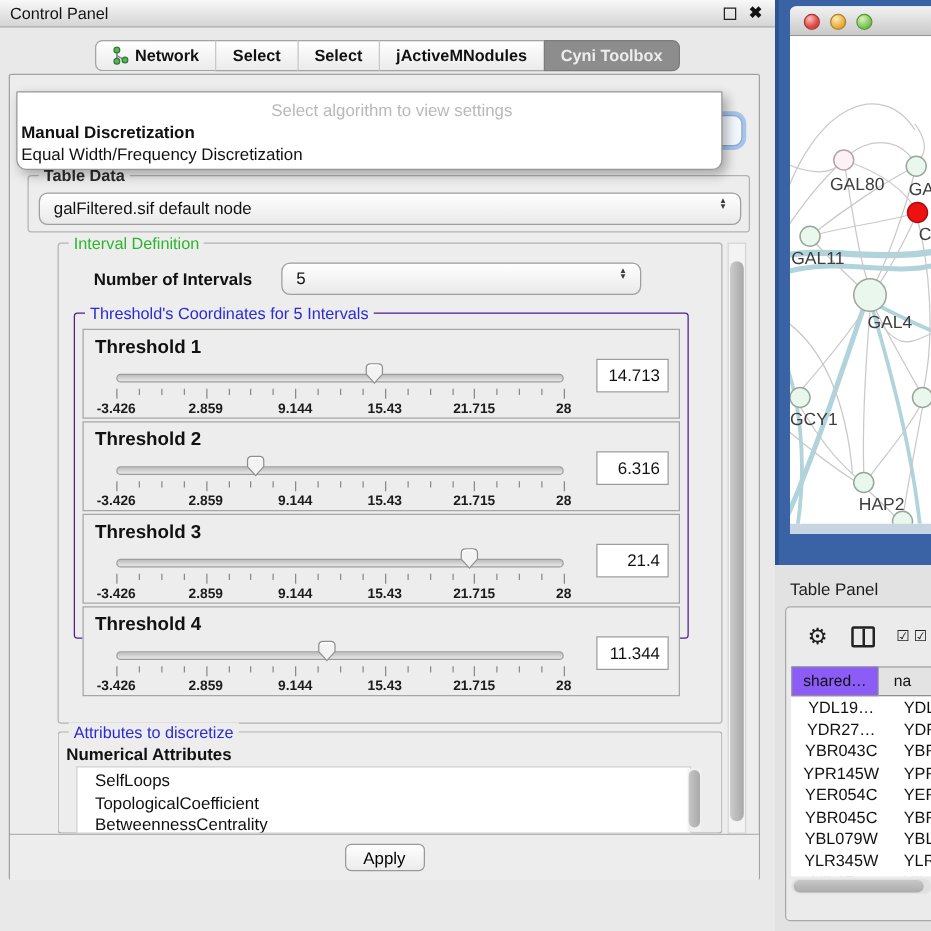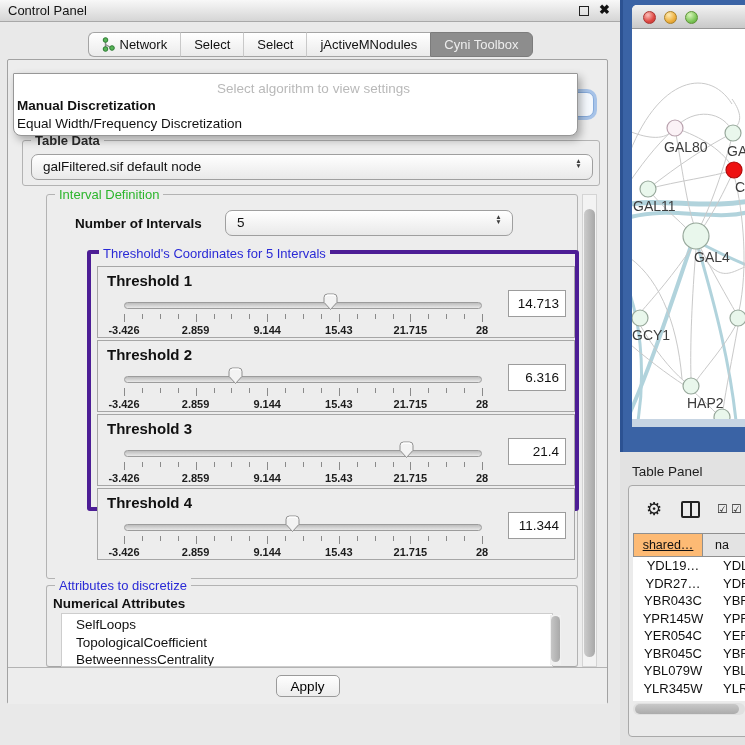--- a/index.html
+++ b/index.html
@@ -12,21 +12,21 @@
   .cp { position:absolute; left:0; top:0; width:620px; height:745px; background:#e9e9e9; }
   .cp-titlebar { position:absolute; left:0; top:0; width:620px; height:22px;
     background:linear-gradient(#f8f8f8,#d5d5d5); border-bottom:1px solid #a8a8a8; }
   .cp-title { position:absolute; left:8px; top:0; line-height:21px; font-size:13px; color:#141414; }
   .float-icon { position:absolute; right:31px; top:6px; width:10px; height:10px; border:1.5px solid #222; }
   .close-icon { position:absolute; right:10px; top:2px; font-size:13px; font-weight:bold; color:#111; cursor:default; }
 
   .tabbar { position:absolute; left:0; width:620px; display:flex; justify-content:center; }
   .tabbar.top { top:32px; height:25px; }
   .tabbar.bottom { top:706px; height:22px; }
-  .tab { display:flex; align-items:center; gap:5px; padding:0 13px; font-size:13px; font-weight:normal;
+  .tab { display:flex; align-items:center; gap:5px; padding:0 13px; font-size:13px; font-weight:bold;
     background:linear-gradient(#ffffff,#ebebeb); color:#111;
     border-top:1px solid #a4a4a4; border-bottom:1px solid #a4a4a4; border-left:1px solid #c9c9c9; }
   .tab:first-child { border-left:1px solid #a4a4a4; border-radius:6px 0 0 6px; }
   .tab:last-child { border-right:1px solid #a4a4a4; border-radius:0 6px 6px 0; }
   .tab.sel { background:#8d8d8d; color:#ededed; border-color:#7c7c7c; }
 
   .cp-body { position:absolute; left:7px; top:59px; width:601px; height:645px;
     background:#ededed; border:1px solid #a2a2a2; border-radius:2px; }
 
   .algo-label { position:absolute; left:16px; top:20px; font-weight:bold; color:#97a0ab; z-index:1; }
@@ -52,21 +52,21 @@
   .combo .spin { position:absolute; right:9px; top:4px; width:9px; font-size:6.5px; line-height:4.5px;
     color:#3c3c3c; text-align:center; }
 
   .g-tabledata { left:14px; top:80px; width:578px; height:46px; }
   .c-tabledata { left:8px; top:13px; width:562px; }
 
   .g-interval { left:38px; top:134px; width:532px; height:385px; }
   .noi-label { position:absolute; left:28px; top:21px; font-weight:bold; font-size:13.5px; }
   .c-intervals { left:178px; top:15px; width:288px; }
   .g-thresh { position:absolute; left:12px; top:55px; width:492px; height:261px;
-    border:4px solid #4c1d95; border-radius:3px;margin-left:28px; }
+    border:1px solid #4c1d95; border-radius:3px; }
   .th-rows { position:absolute; left:6px; top:12px; width:478px; }
   .th-row { position:relative; height:72px; border:1px solid #a6a6a6; background:#ededed; margin-bottom:2px; }
   .th-name { position:absolute; left:9px; top:5px; font-weight:bold; font-size:15px; }
   .th-track { position:absolute; left:26px; top:35px; width:358px; height:7px; border-radius:4px;
     background:linear-gradient(#bdbdbd,#e8e8e8); border:1px solid #9c9c9c; }
   .th-thumb { position:absolute; top:26px; width:15px; height:18px; }
   .th-ticks { position:absolute; left:26px; top:47px; width:358px; height:9px; }
   .th-ticks i { position:absolute; top:0; width:1px; background:#8a8a8a; }
   .th-ticks i.minor { height:5px; }
   .th-ticks i.major { height:8px; }
@@ -114,21 +114,21 @@
   .tpanel-box { position:absolute; left:8px; top:33px; width:130px; height:252px; background:#ebebeb;
     border:1px solid #a9a9a9; border-radius:4px; }
   .tp-toolbar { position:absolute; left:0; top:12px; width:100%; height:26px; }
   .gear-ic { position:absolute; left:17px; top:0; font-size:18px; line-height:22px; color:#1e1e1e; }
   .col-ic { position:absolute; left:52px; top:3px; width:19px; height:17px; border:2px solid #222; border-radius:2px; }
   .col-ic::after { content:""; position:absolute; left:6.5px; top:0; width:2px; height:13px; background:#222; }
   .cb-ic { position:absolute; top:4px; font-size:12px; color:#222; }
   .tp-table { position:absolute; left:4px; top:47px; width:124px; height:168px; overflow:hidden; background:#fff; }
   .tp-hrow { display:flex; height:24px; }
   .tp-hcell { border:1px solid #8f8f8f; font-size:12.5px; line-height:22px; background:#e3e3e3; }
-  .tp-hcell.c1 { width:80px; text-align:center; background:#fdba74;text-decoration:underline; }
+  .tp-hcell.c1 { width:80px; text-align:center; background:#8b5cf6; }
   .tp-hcell.c2 { width:60px; padding-left:12px; border-left:none; }
   .tp-row { display:flex; height:17.5px; font-size:13px; line-height:17.5px; background:#fff; }
   .tp-cell.c1 { width:80px; text-align:center; }
   .tp-cell.c2 { width:44px; padding-left:10px; overflow:hidden; white-space:nowrap; }
   .h-scrollbar { position:absolute; left:4px; top:217px; width:112px; height:12px; background:#e0e0e0; border-radius:6px; }
   .h-scrollbar i { position:absolute; left:2px; top:1px; width:104px; height:10px; border-radius:5px;
     background:linear-gradient(#c8c8c8,#ababab); }
 </style>
 </head>
 <body>

